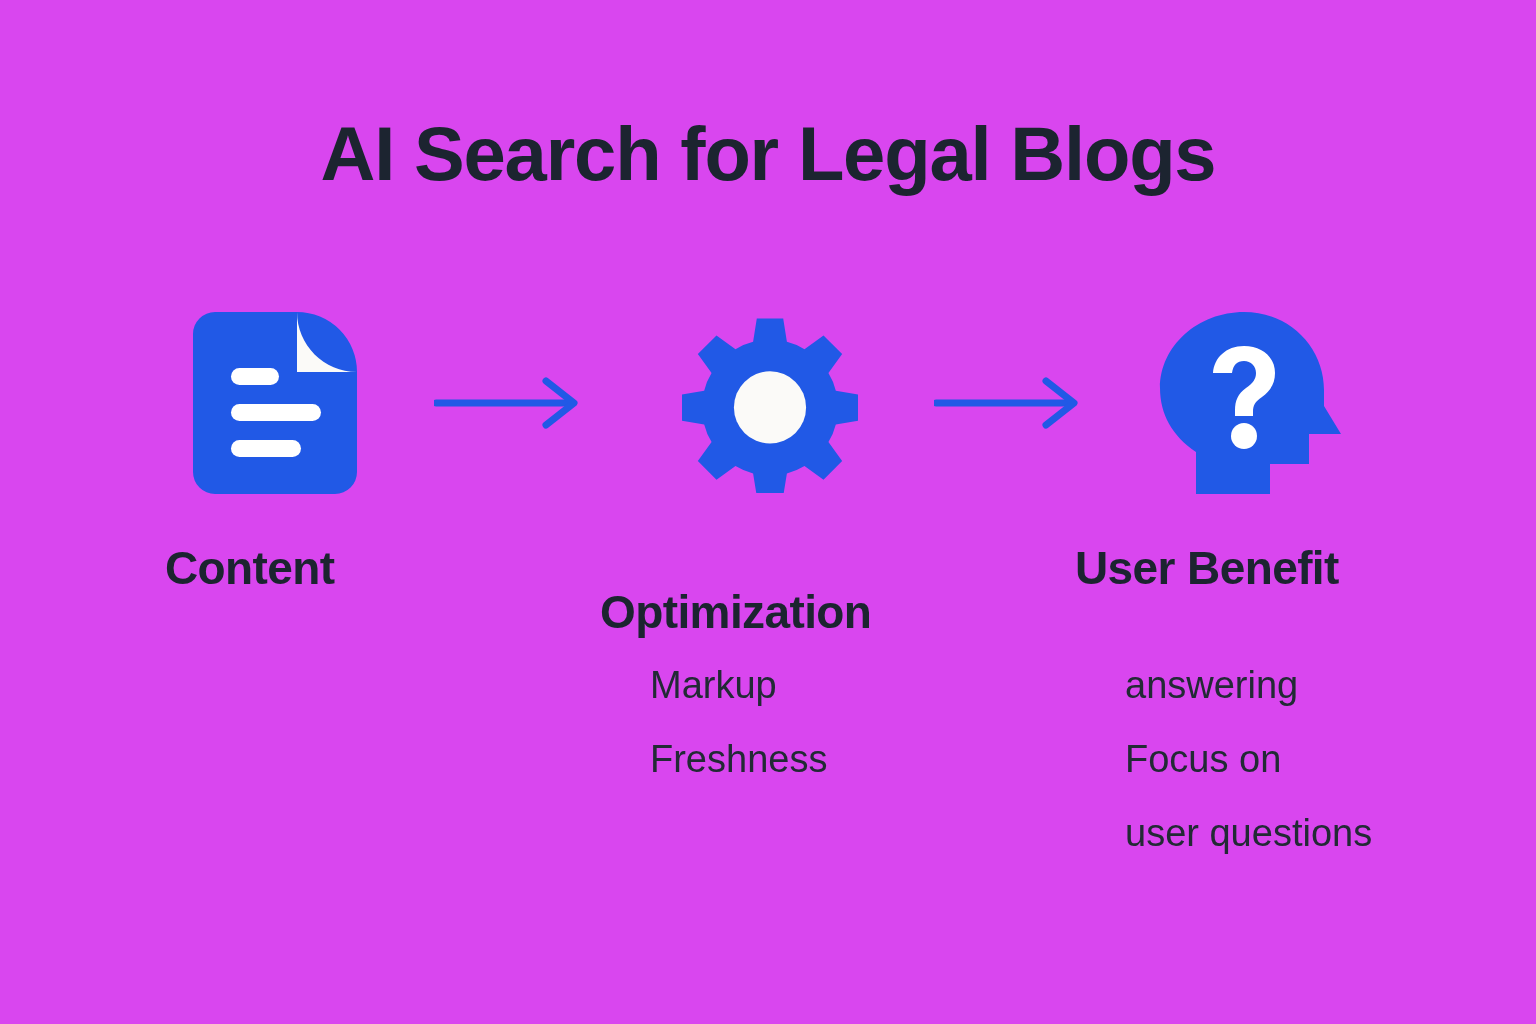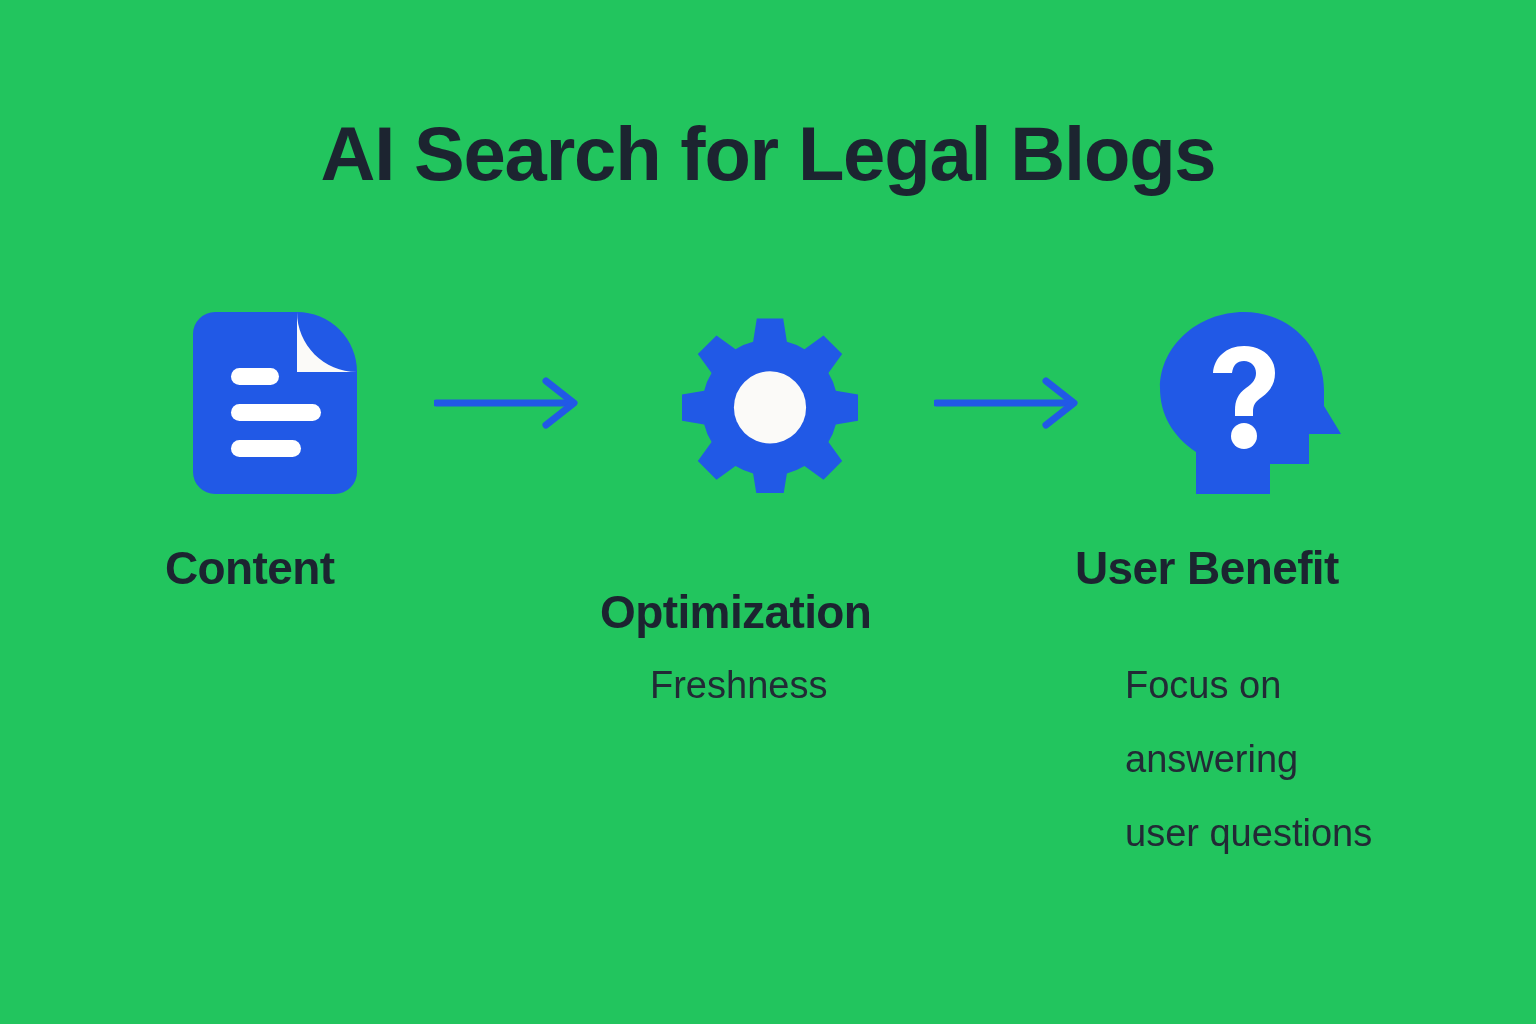--- a/index.html
+++ b/index.html
@@ -10,21 +10,21 @@
     width: 1536px;
     height: 1024px;
     background: #FBFAF8;
     font-family: "Liberation Sans", sans-serif;
     overflow: hidden;
   }
   .canvas {
     position: relative;
     width: 1536px;
     height: 1024px;
-    background: #22c55e;
+    background: #d946ef;
   }
 
   
   .title {
     position: absolute;
     left: 0;
     top: 112px;
     width: 1536px;
     text-align: center;
     font-size: 76px;
@@ -187,22 +187,23 @@
     </div>
 
   </div>
 
   <div class="col-heading h-content">Content</div>
   <div class="col-heading h-optim">Optimization</div>
   <div class="col-heading h-user">User Benefit</div>
 
 
   <div class="col-list l-optim">
+    <div>Markup</div>
     <div>Freshness</div>
   </div>
 
   <div class="col-list l-user">
+    <div>answering</div>
     <div>Focus on</div>
-    <div>answering</div>
     <div>user questions</div>
   </div>
 
 </div>
 
 </body></html>

